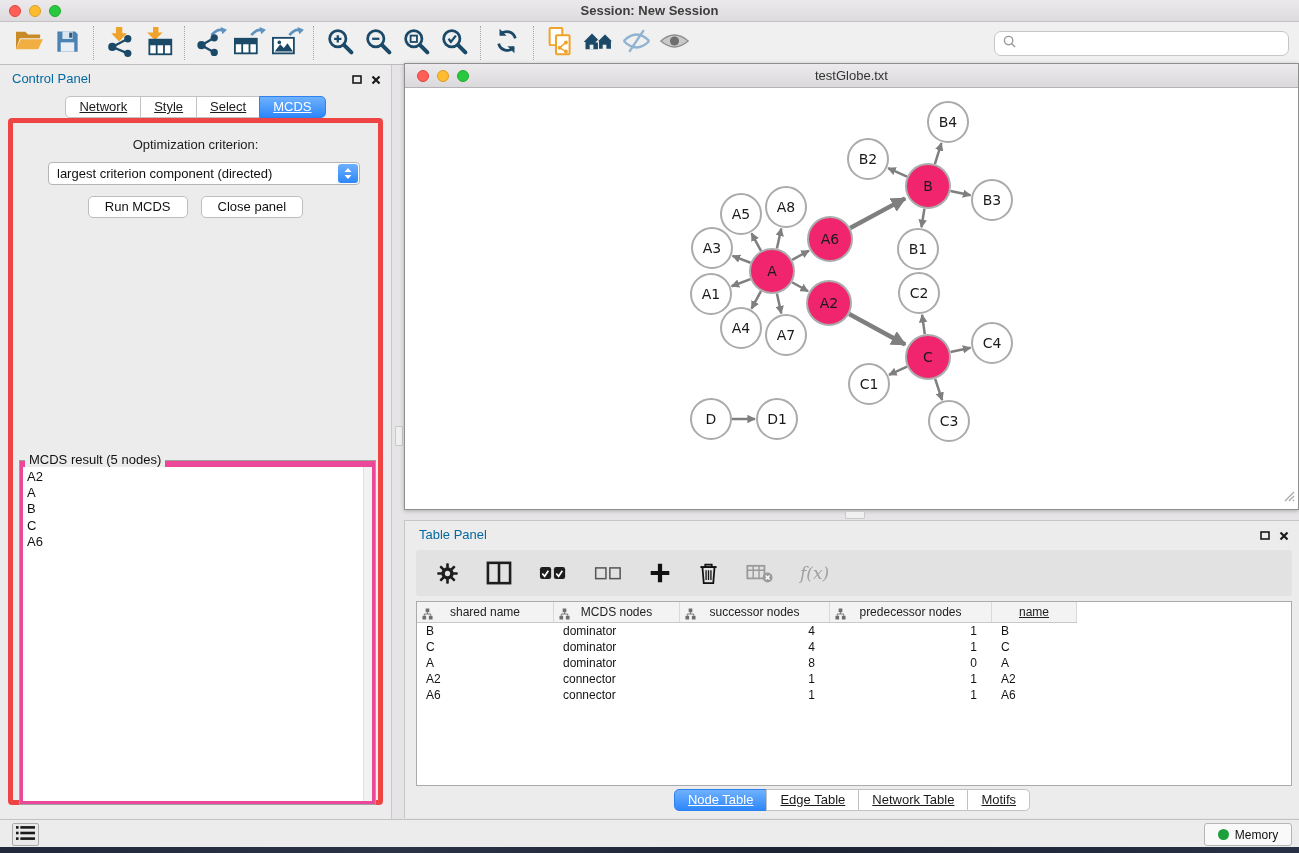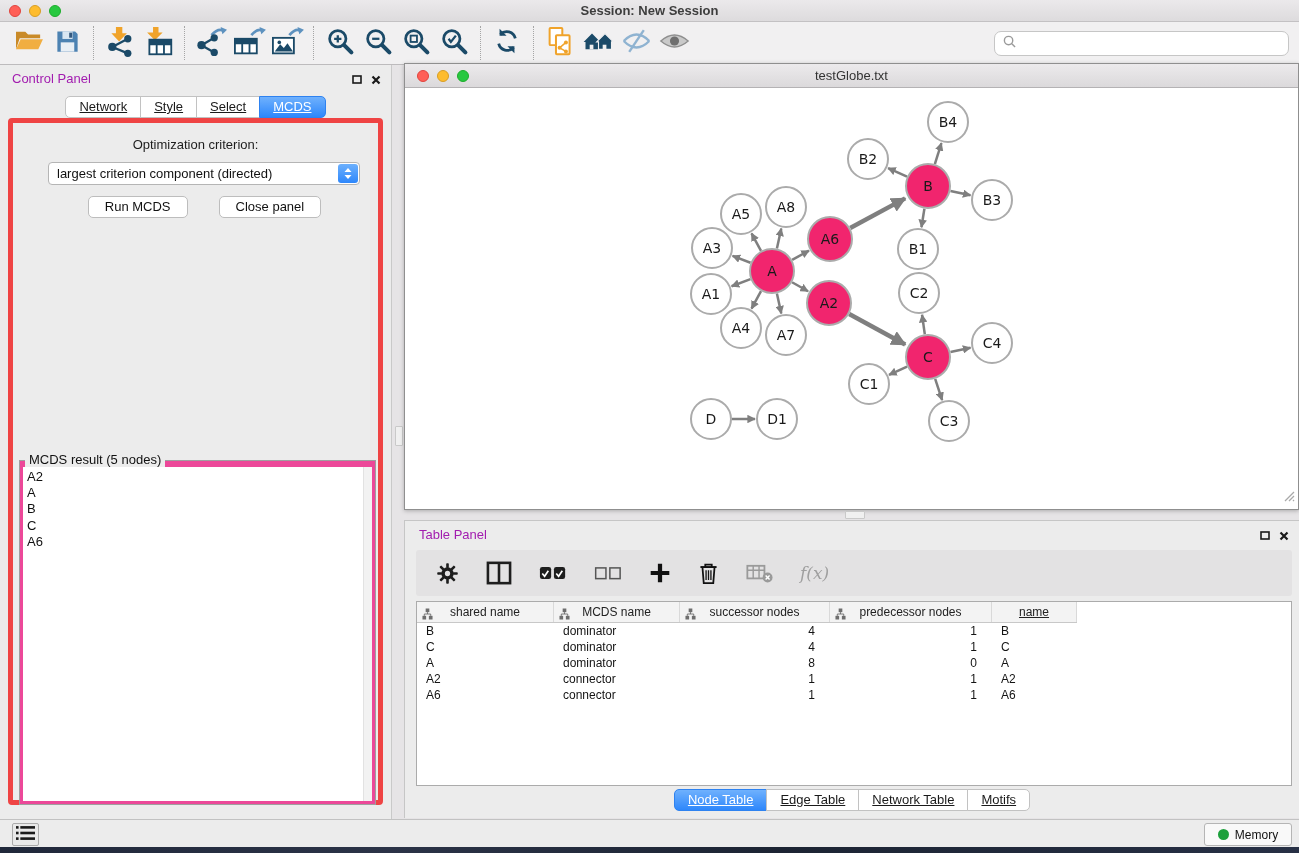--- a/index.html
+++ b/index.html
@@ -26,40 +26,40 @@
   .tb-sep { height:34px; border-left:1px dotted #a5a5a5; margin:0 7px; }
   .search-box { margin-left:auto; margin-right:10px; width:295px; height:25px;
     background:#fff; border:1px solid #c6c6c6; border-radius:7px;
     display:flex; align-items:center; padding-left:8px; gap:5px; }
   .search-box input { border:none; outline:none; flex:1; font-size:12px; background:transparent;
     font-family:"Liberation Sans",sans-serif; }
 
   
   .control-panel { position:absolute; left:0; top:65px; width:392px; height:754px;
     background:#ececec; border-right:1px solid #c9c9c9; }
-  .panel-header-label { position:absolute; left:12px; top:6px; font-size:13px; color:#a21caf; }
+  .panel-header-label { position:absolute; left:12px; top:6px; font-size:13px; color:#0369a1; }
   .panel-icons { position:absolute; right:10px; top:6px; display:flex; gap:9px; align-items:center; }
   .cp-tabs { position:absolute; left:0; top:31px; width:100%; display:flex; justify-content:center; }
   .seg-tab { background:#fff; border:1px solid #c2c2c2; margin-left:-1px;
     font-size:13px; color:#1a1a1a; padding:2px 13px 3px; cursor:default;text-decoration:underline; }
   .seg-tab:first-child { border-radius:5px 0 0 5px; margin-left:0; }
   .seg-tab:last-child  { border-radius:0 5px 5px 0; }
   .seg-tab.active { background:linear-gradient(#6fb1fd,#2e87fb); border-color:#2e82f0; color:#fff; }
   .cp-inner { position:absolute; left:8px; right:8px; top:53px; bottom:14px;
     border:5px solid #ef4444; border-radius:4px; }
   .opt-label { position:absolute; left:0; right:0; top:14px; text-align:center; font-size:13px; color:#1d1d1d; }
   .criterion-select { position:absolute; left:35px; top:39px; width:312px; height:23px;
     background:#fff; border:1px solid #b5b5b5; border-radius:4px;
     display:flex; align-items:center; font-size:13px; color:#111; padding-left:8px; }
   .select-stepper { position:absolute; right:1px; top:1px; bottom:1px; width:20px;
     background:linear-gradient(#6cb0fd,#2e87fb); border-radius:3px;
     display:flex; align-items:center; justify-content:center; }
   .cp-buttons { position:absolute; left:0; right:0; top:73px; display:flex; justify-content:center; gap:13px; }
   .mac-btn { background:#fff; border:1px solid #bdbdbd; border-radius:5px;
-    font-size:13px; color:#111; padding:2px 16px 3px; font-family:"Liberation Sans",sans-serif;margin-left:18px; }
+    font-size:13px; color:#111; padding:2px 16px 3px; font-family:"Liberation Sans",sans-serif; }
   .result-group { position:absolute; left:6px; right:2px; top:337px; height:345px;
     border:1px solid #9f9f9f; background:#ec4899; }
   .result-title { position:absolute; top:-9px; left:5px; background:#ececec; padding:0 4px;
     font-size:13px; color:#111; }
   .result-list { position:absolute; left:3px; right:3px; top:6px; bottom:3px; background:#fff; overflow:hidden; }
   .result-scrollbar { position:absolute; right:0; top:0; bottom:0; width:9px;
     background:#f2f2f2; border-left:1px solid #e2e2e2; }
   .result-item { font-size:13px; line-height:16.2px; padding-left:4px; color:#111; }
   .result-item:first-child { margin-top:2px; }
 
@@ -524,21 +524,21 @@
                 <rect x="4" y="0.5" width="4" height="4" fill="#6e6e6e"></rect>
                 <rect x="0.5" y="8.5" width="4" height="4" fill="#6e6e6e"></rect>
                 <rect x="7.5" y="8.5" width="4" height="4" fill="#6e6e6e"></rect>
                 <path d="M6 4.5v2M2.5 8.5v-2h7v2" stroke="#6e6e6e" fill="none"></path>
               </svg></span><span class="th-label">shared name</span></div>
           <div class="th" style="left: 137px; width: 126px;"><span class="th-icon"><svg width="11" height="12" viewBox="0 0 12 13">
                 <rect x="4" y="0.5" width="4" height="4" fill="#6e6e6e"></rect>
                 <rect x="0.5" y="8.5" width="4" height="4" fill="#6e6e6e"></rect>
                 <rect x="7.5" y="8.5" width="4" height="4" fill="#6e6e6e"></rect>
                 <path d="M6 4.5v2M2.5 8.5v-2h7v2" stroke="#6e6e6e" fill="none"></path>
-              </svg></span><span class="th-label">MCDS name</span></div>
+              </svg></span><span class="th-label">MCDS nodes</span></div>
           <div class="th" style="left: 263px; width: 150px;"><span class="th-icon"><svg width="11" height="12" viewBox="0 0 12 13">
                 <rect x="4" y="0.5" width="4" height="4" fill="#6e6e6e"></rect>
                 <rect x="0.5" y="8.5" width="4" height="4" fill="#6e6e6e"></rect>
                 <rect x="7.5" y="8.5" width="4" height="4" fill="#6e6e6e"></rect>
                 <path d="M6 4.5v2M2.5 8.5v-2h7v2" stroke="#6e6e6e" fill="none"></path>
               </svg></span><span class="th-label">successor nodes</span></div>
           <div class="th" style="left: 413px; width: 162px;"><span class="th-icon"><svg width="11" height="12" viewBox="0 0 12 13">
                 <rect x="4" y="0.5" width="4" height="4" fill="#6e6e6e"></rect>
                 <rect x="0.5" y="8.5" width="4" height="4" fill="#6e6e6e"></rect>
                 <rect x="7.5" y="8.5" width="4" height="4" fill="#6e6e6e"></rect>

